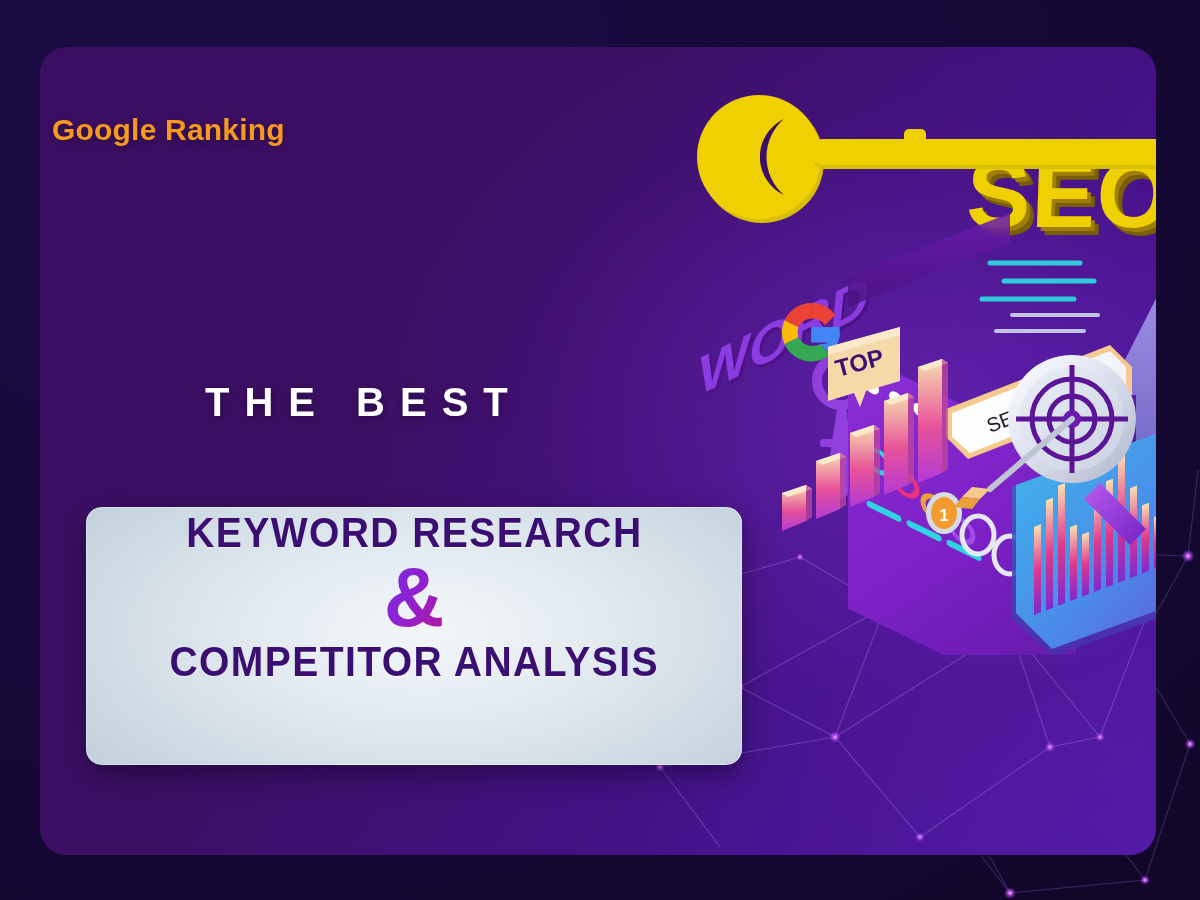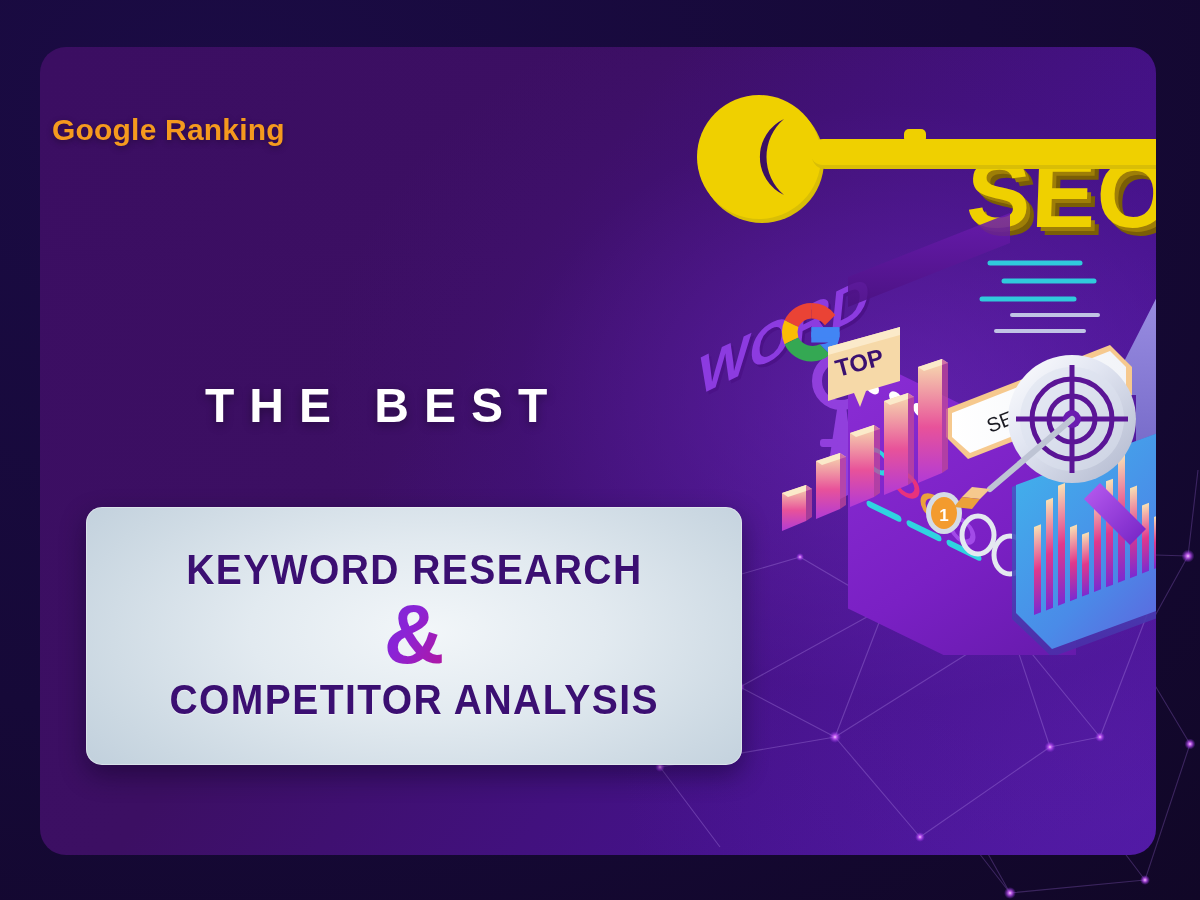--- a/index.html
+++ b/index.html
@@ -28,34 +28,34 @@
   
   #kicker{
     position:absolute;left:52px;top:101px;
     font-size:30px;font-weight:bold;color:#F59A1E;
     letter-spacing:.2px;
     text-shadow:0 2px 6px rgba(0,0,0,.35);
     margin-top:12px;
   }
   #headline{
     position:absolute;left:205px;top:382px;
-    font-size:48px;font-weight:bold;color:#FFFFFF;
+    font-size:40px;font-weight:bold;color:#FFFFFF;
     letter-spacing:15px;line-height:1;
     text-shadow:0 3px 10px rgba(0,0,0,.35);
     text-align:right;
   }
 
   
   #card{
     position:absolute;left:86px;top:507px;width:656px;height:258px;
     border-radius:16px;
     background:
       radial-gradient(520px 260px at 52% 48%, #F2F6F9 0%, #E2EAF0 34%, #CBD8E2 68%, #B6C7D6 100%);
     box-shadow:0 10px 26px rgba(10,2,30,.45), inset 0 0 0 1px rgba(255,255,255,.35);
-    display:flex;flex-direction:column;align-items:center;justify-content:center;
+    display:flex;flex-direction:column;align-items:center;
   }
   #card .line1,#card .line3{
     font-weight:bold;color:#3B0F72;
     font-size:42px;letter-spacing:1.5px;
     transform:scaleX(.93);
     text-shadow:0 1px 1px rgba(255,255,255,.55);
     white-space:nowrap;
   }
   #card .line1{margin-top:2px;}
   #card .line3{margin-bottom:4px;}

